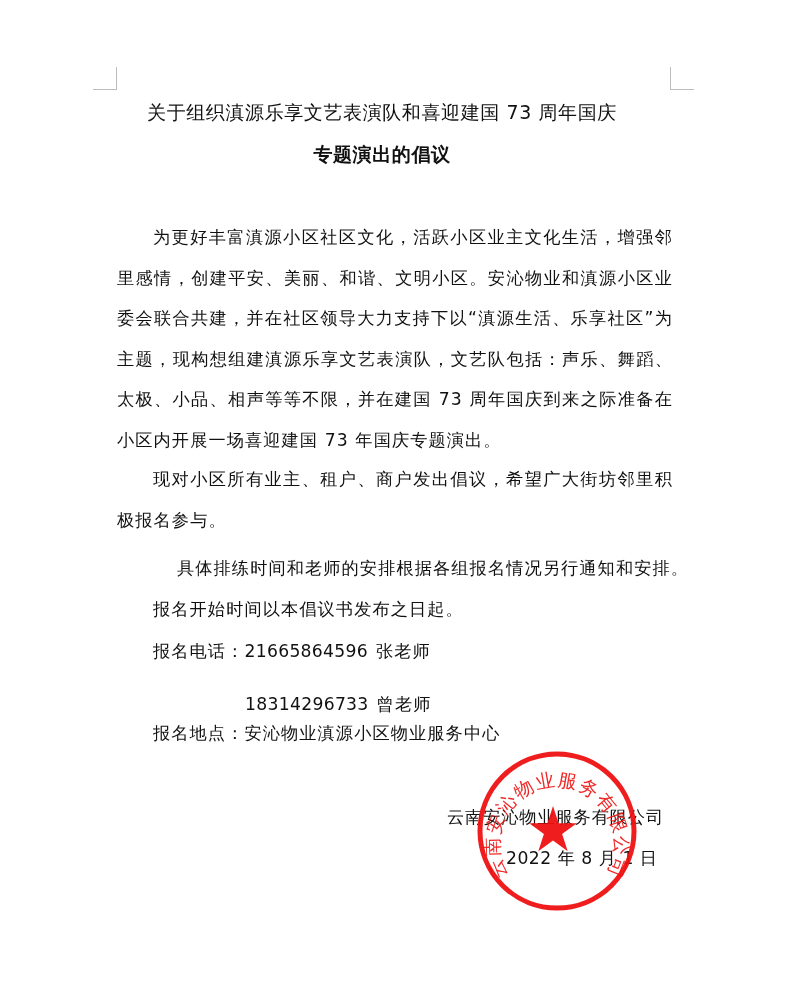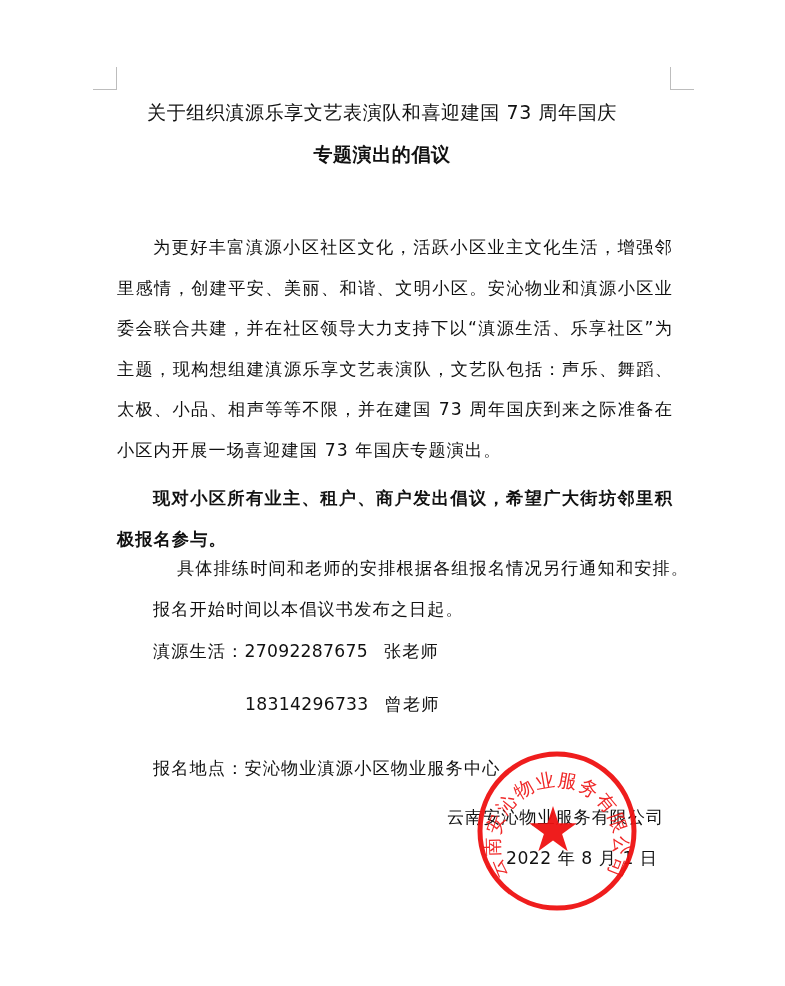--- a/index.html
+++ b/index.html
@@ -52,37 +52,37 @@
       font-size: 17.2px;
       line-height: 40.5px;
       letter-spacing: 1.1px;
       text-align: justify;
       text-justify: inter-character;
     }
     .para {
       margin: 0;
       text-indent: 36px;
     }
-    .p1 { position: absolute; top: 227px; left: 117px; width: 556px; }
-    .p2 { position: absolute; top: 478px; left: 117px; width: 556px; font-weight: bold; }
+    .p1 { position: absolute; top: 217px; left: 117px; width: 556px; }
+    .p2 { position: absolute; top: 459px; left: 117px; width: 556px; }
     .line {
       position: absolute;
       white-space: nowrap;
       font-size: 17.2px;
       letter-spacing: 1.1px;
       line-height: 24px;
     }
     .l-sched { left: 153px; top: 556px; margin-left: 24px; }
     .l-start { left: 153px; top: 597px; text-align: right; }
     .l-phone1 { left: 153px; top: 639px; }
     .l-phone2 { left: 245px; top: 692px; }
-    .l-place { left: 153px; top: 721px; margin-top: 35px; }
+    .l-place { left: 153px; top: 721px; }
     .phone-label { }
     .phone-num { letter-spacing: 0.3px; }
-    .phone-name { margin-left: 16px; }
+    .phone-name { margin-left: 8px; }
 
     .seal {
       position: absolute;
       left: 476px;
       top: 750px;
       width: 162px;
       height: 162px;
       pointer-events: none;
     }
     .sign-company {
@@ -118,21 +118,21 @@
 </div>
 
 <div class="body-text p2">
   <p class="para">现对小区所有业主、租户、商户发出倡议，希望广大街坊邻里积极报名参与。</p>
 </div>
 
 <div class="line l-sched">具体排练时间和老师的安排根据各组报名情况另行通知和安排。</div>
 <div class="line l-start">报名开始时间以本倡议书发布之日起。</div>
 
 <div class="line l-phone1">
-  <span class="phone-label">滇源生活：</span><span class="phone-num">27092287675</span><span class="phone-name">张老师</span>
+  <span class="phone-label">报名电话：</span><span class="phone-num">21665864596</span><span class="phone-name">张老师</span>
 </div>
 <div class="line l-phone2">
   <span class="phone-num">18314296733</span><span class="phone-name">曾老师</span>
 </div>
 
 <div class="line l-place">
   <span>报名地点：</span><span>安沁物业滇源小区物业服务中心</span>
 </div>
 
 <div class="sign-company">云南安沁物业服务有限公司</div>

